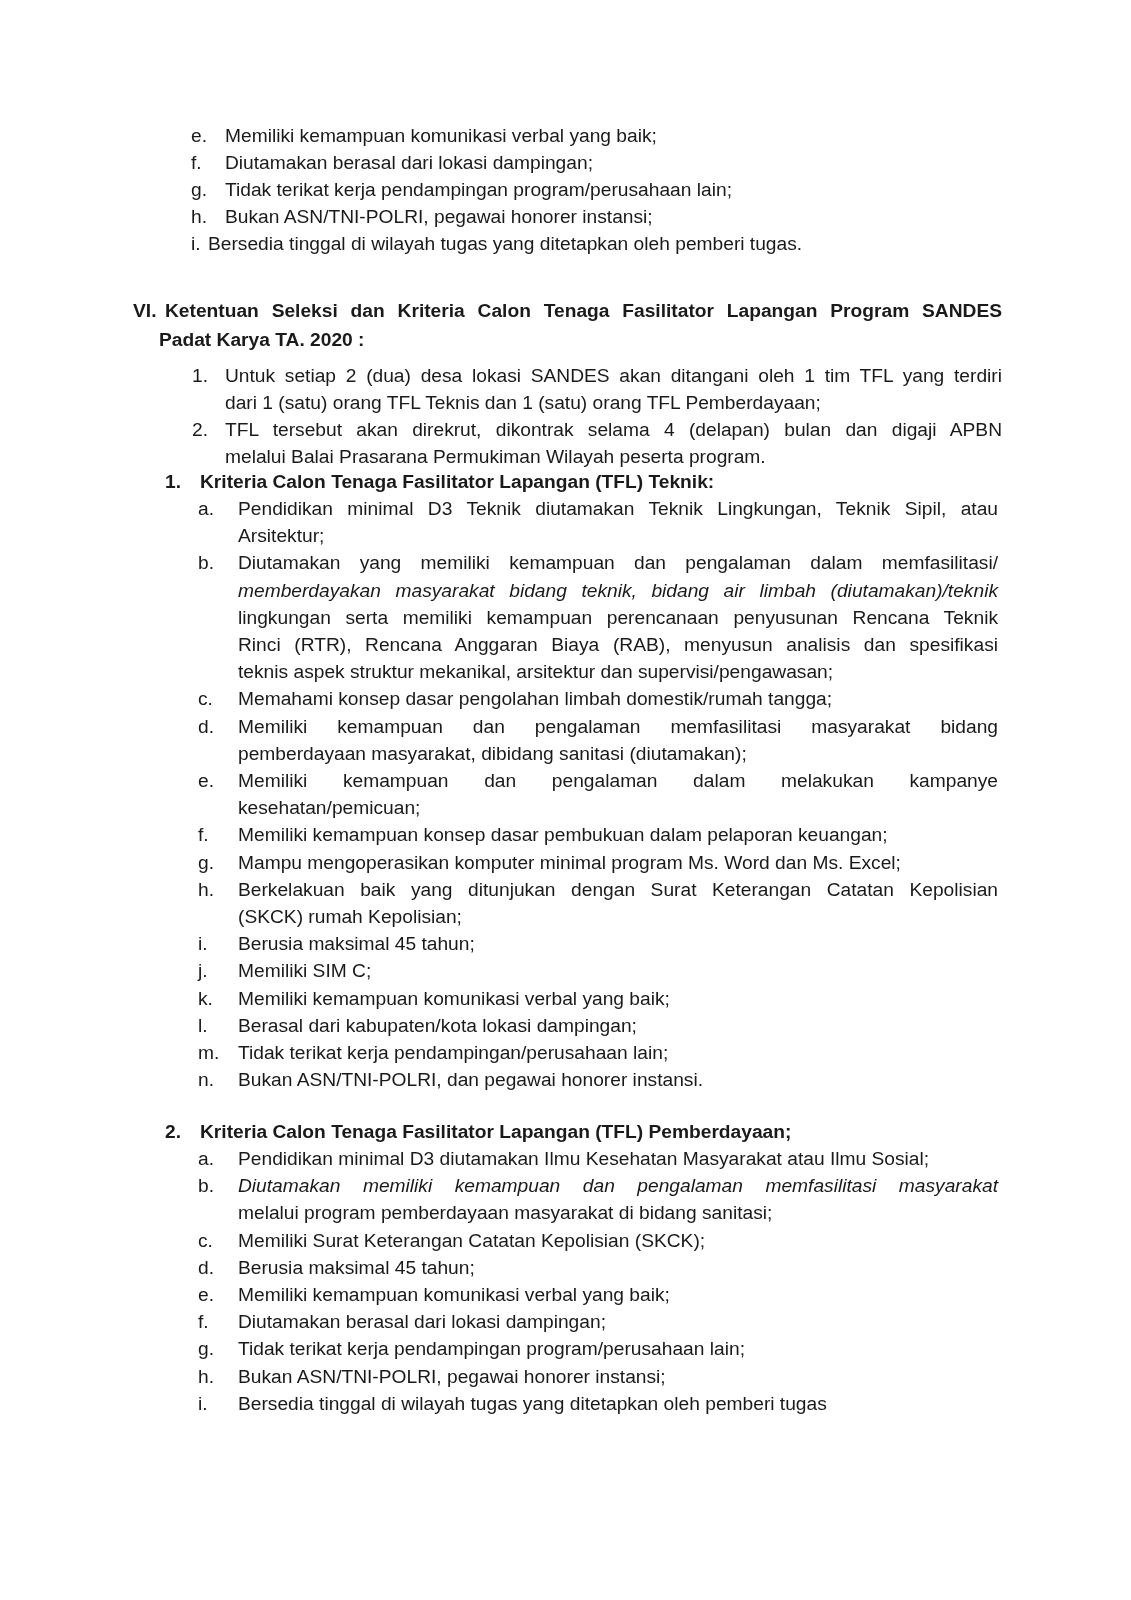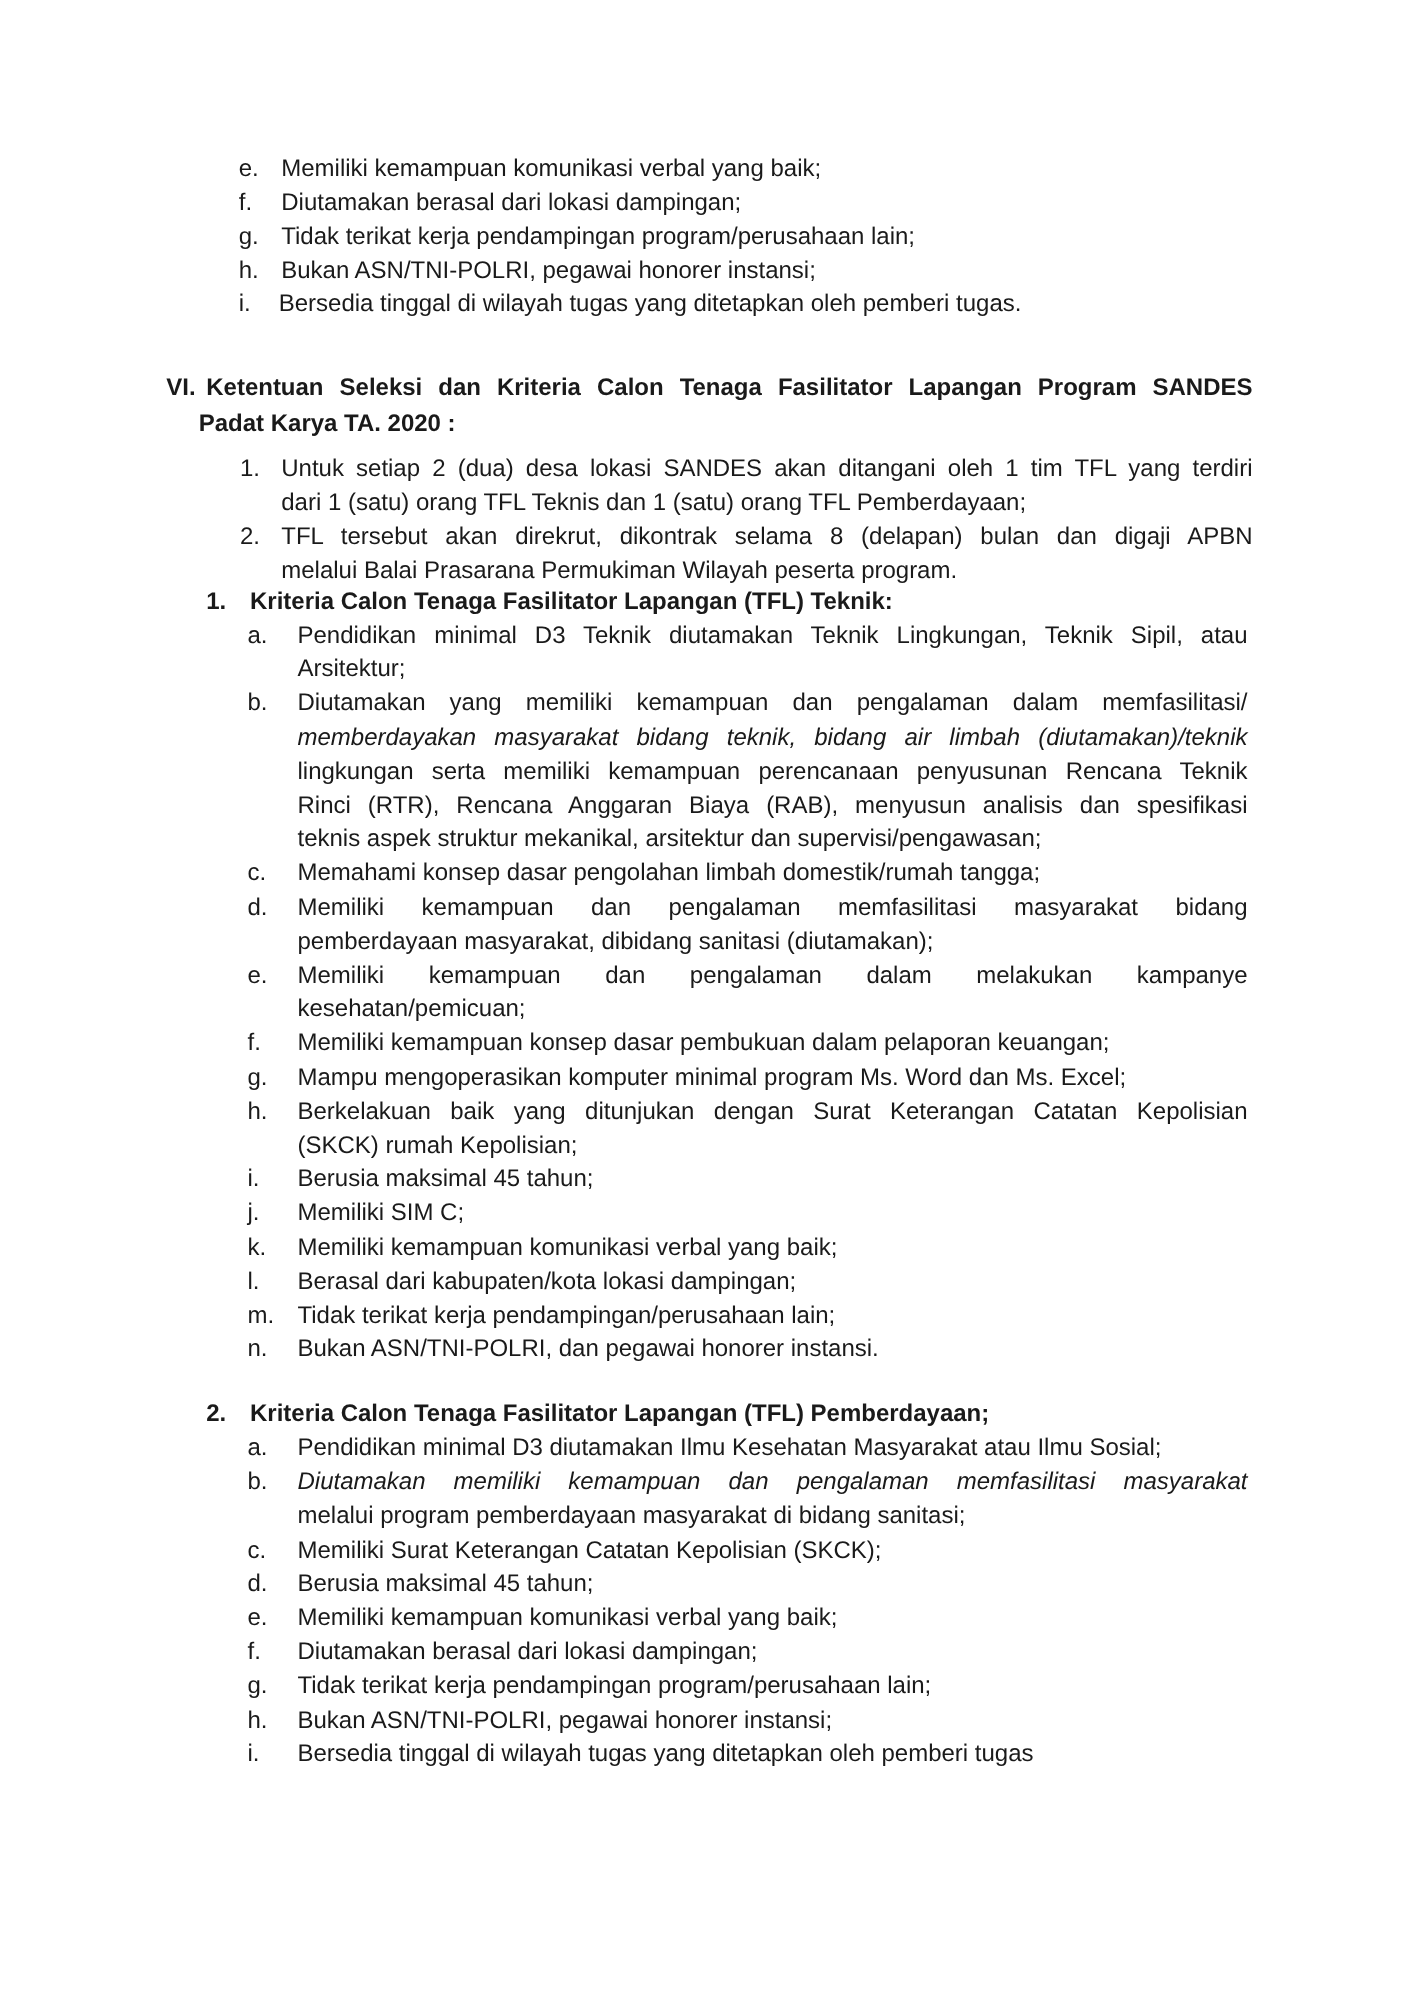--- a/index.html
+++ b/index.html
@@ -19,29 +19,29 @@
 <div id="page">
     <span class="lbl" style="left: 191px; top: 122px;">e.</span>
     <span class="line" style="left: 225px; top: 122px;">Memiliki kemampuan komunikasi verbal yang baik;</span>
     <span class="lbl" style="left: 191px; top: 149px;">f.</span>
     <span class="line" style="left: 225px; top: 149px;">Diutamakan berasal dari lokasi dampingan;</span>
     <span class="lbl" style="left: 191px; top: 176px;">g.</span>
     <span class="line" style="left: 225px; top: 176px;">Tidak terikat kerja pendampingan program/perusahaan lain;</span>
     <span class="lbl" style="left: 191px; top: 203px;">h.</span>
     <span class="line" style="left: 225px; top: 203px;">Bukan ASN/TNI-POLRI, pegawai honorer instansi;</span>
     <span class="lbl" style="left: 191px; top: 230px;">i.</span>
-    <span class="line" style="left: 223px; top: 230px; text-align: center;">Bersedia tinggal di wilayah tugas yang ditetapkan oleh pemberi tugas.</span>
+    <span class="line" style="left: 208px; top: 230px; text-align: center;">Bersedia tinggal di wilayah tugas yang ditetapkan oleh pemberi tugas.</span>
     <span class="heading" style="left: 133px; top: 296px;">VI.</span>
     <span class="heading just" style="left: 165px; top: 296px; width: 837px;">Ketentuan Seleksi dan Kriteria Calon Tenaga Fasilitator Lapangan Program SANDES</span>
     <span class="heading" style="left: 159px; top: 325px; text-align: center;">Padat Karya TA. 2020 :</span>
     <span class="lbl" style="left: 192px; top: 362px;">1.</span>
     <span class="line just" style="left: 225px; top: 362px; width: 777px;">Untuk setiap 2 (dua) desa lokasi SANDES akan ditangani oleh 1 tim TFL yang terdiri</span>
     <span class="line" style="left: 225px; top: 389px; width: auto;">dari 1 (satu) orang TFL Teknis dan 1 (satu) orang TFL Pemberdayaan;</span>
     <span class="lbl" style="left: 192px; top: 416px;">2.</span>
-    <span class="line just" style="left: 225px; top: 416px; width: 777px;">TFL tersebut akan direkrut, dikontrak selama 8 (delapan) bulan dan digaji APBN</span>
+    <span class="line just" style="left: 225px; top: 416px; width: 777px;">TFL tersebut akan direkrut, dikontrak selama 4 (delapan) bulan dan digaji APBN</span>
     <span class="line" style="left: 225px; top: 443px; width: auto;">melalui Balai Prasarana Permukiman Wilayah peserta program.</span>
     <span class="heading" style="left: 165px; top: 467px;">1.</span>
     <span class="heading" style="left: 200px; top: 467px;">Kriteria Calon Tenaga Fasilitator Lapangan (TFL) Teknik:</span>
     <span class="lbl" style="left: 198px; top: 495px;">a.</span>
     <span class="line just" style="left: 238px; top: 495px; width: 760px;">Pendidikan minimal D3 Teknik diutamakan Teknik Lingkungan, Teknik Sipil, atau</span>
     <span class="line" style="left: 238px; top: 522.2px; width: auto;">Arsitektur;</span>
     <span class="lbl" style="left: 198px; top: 549.4px;">b.</span>
     <span class="line just" style="left: 238px; top: 549.4px; width: 760px;">Diutamakan yang memiliki kemampuan dan pengalaman dalam memfasilitasi/</span>
     <span class="line just" style="left: 238px; top: 576.6px; width: 760px; font-style: italic;">memberdayakan masyarakat bidang teknik, bidang air limbah (diutamakan)/teknik</span>
     <span class="line just" style="left: 238px; top: 603.8px; width: 760px;">lingkungan serta memiliki kemampuan perencanaan penyusunan Rencana Teknik</span>

